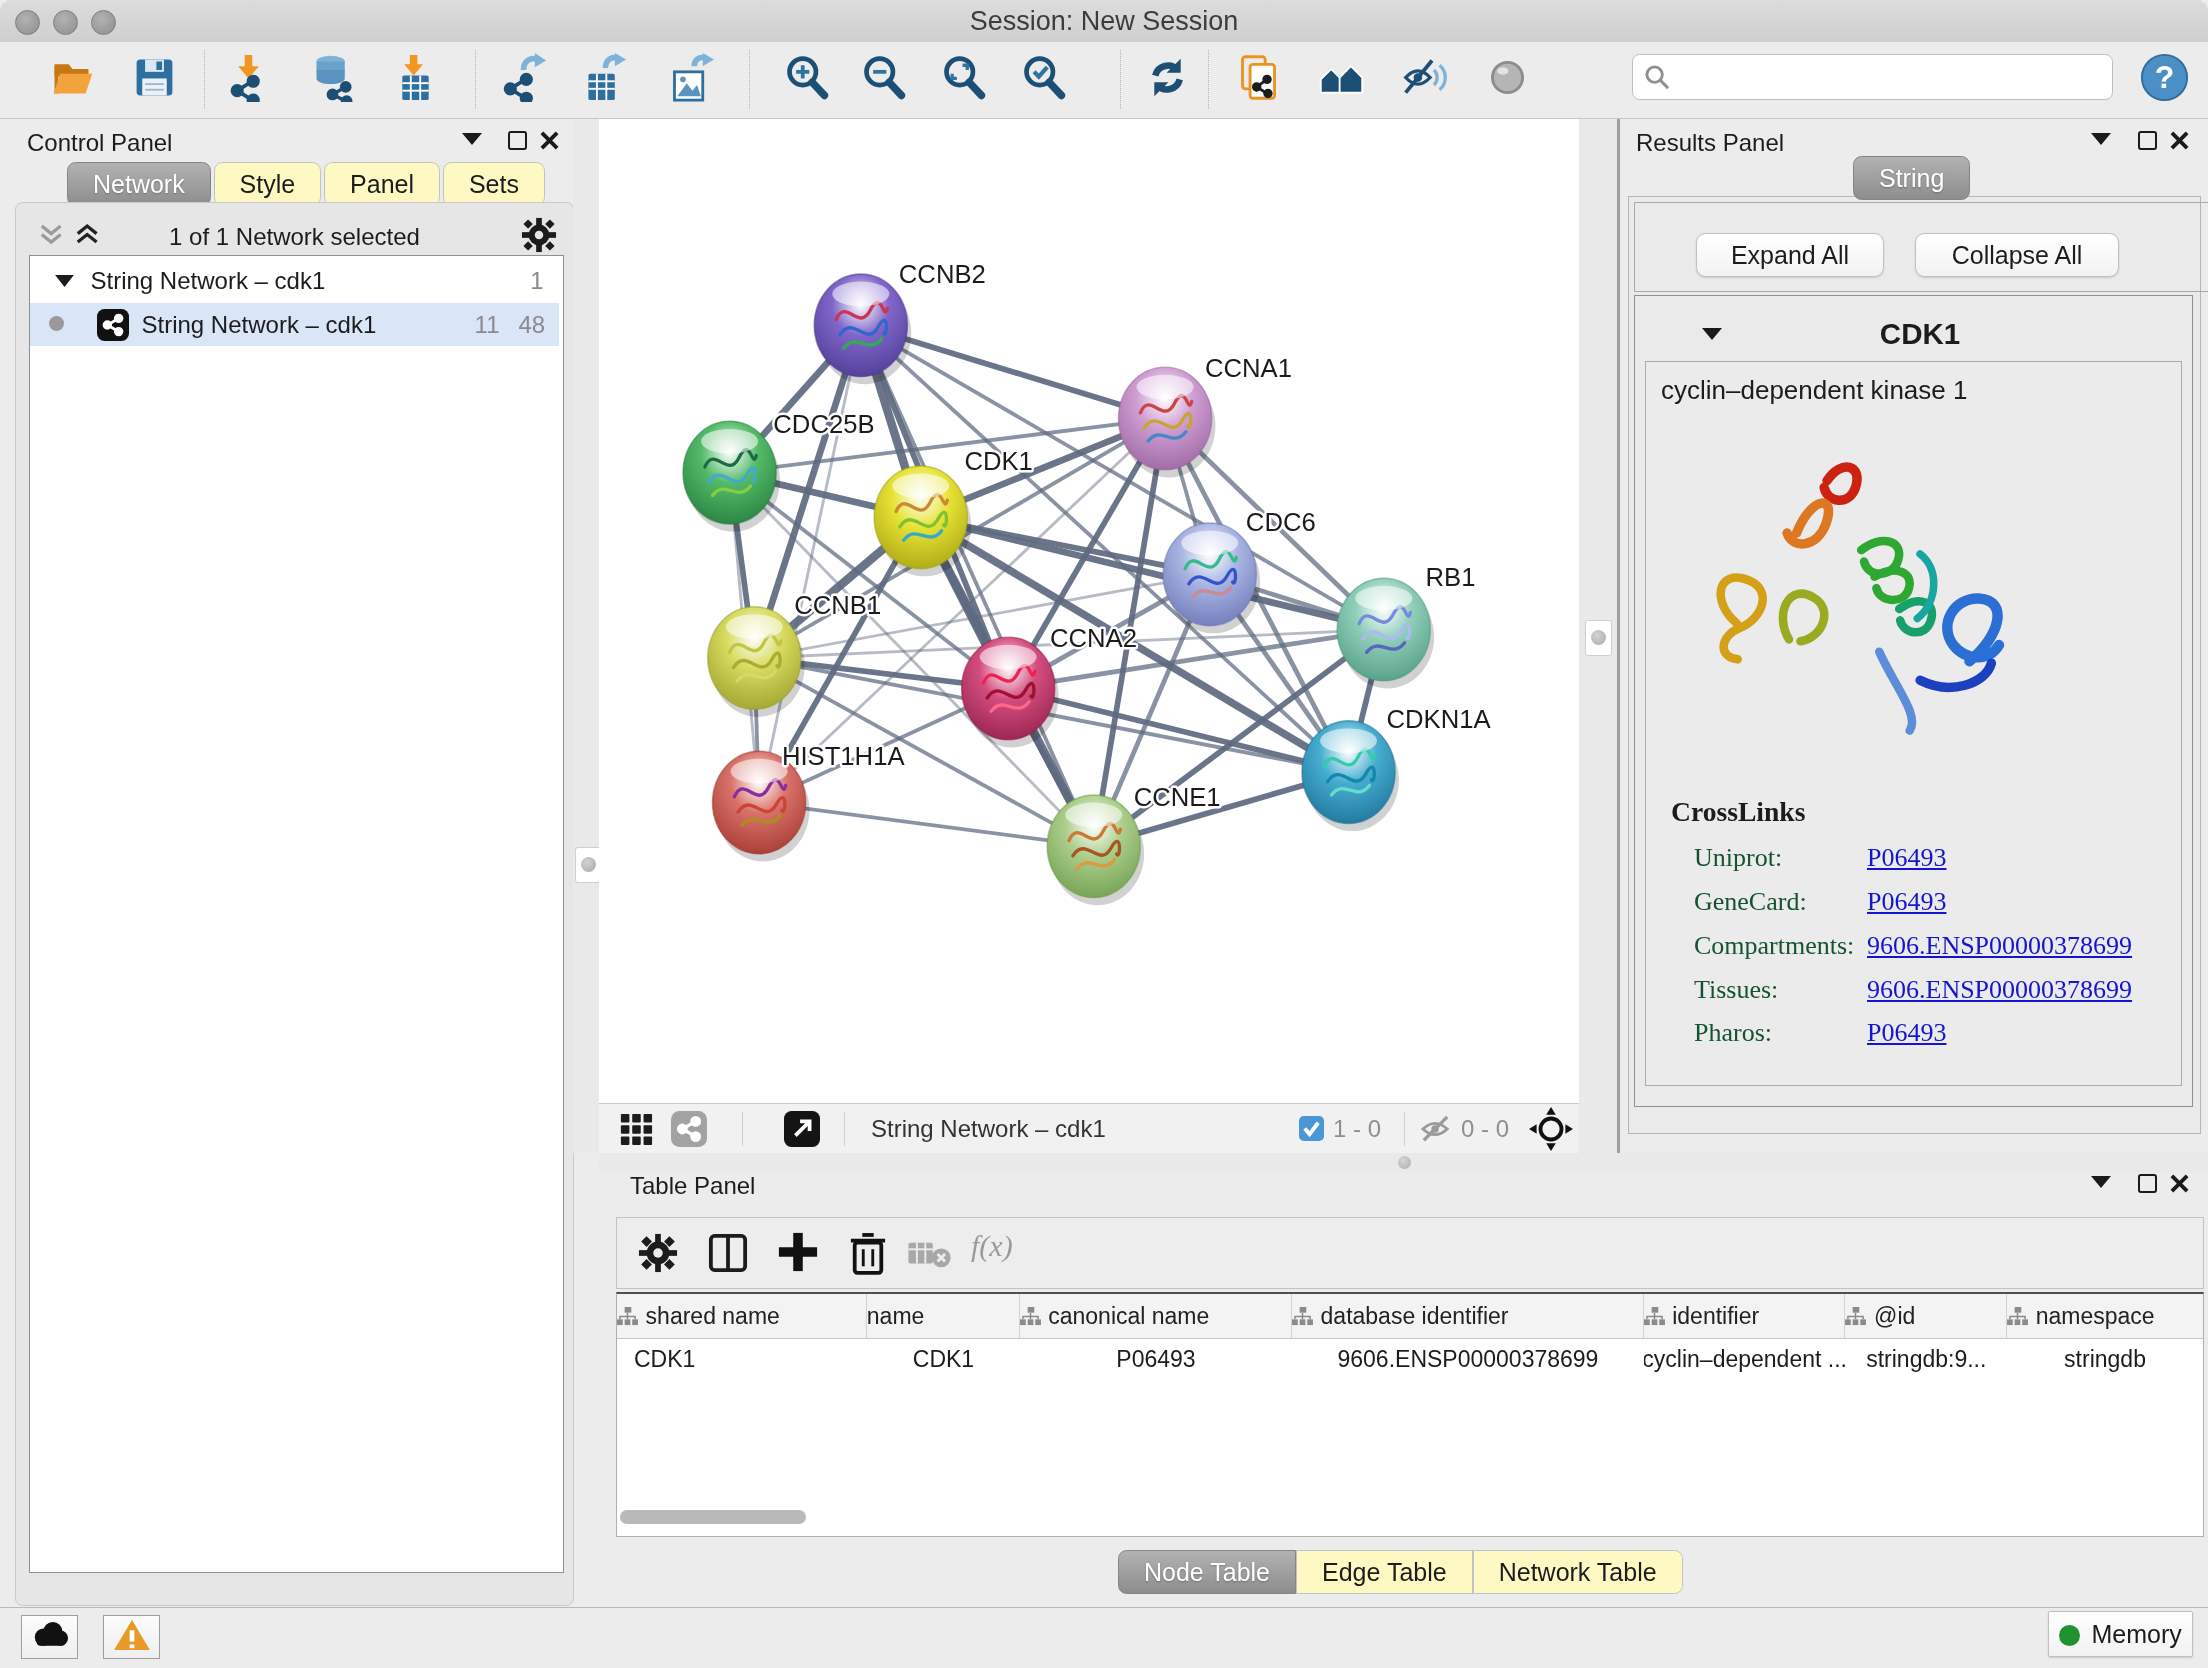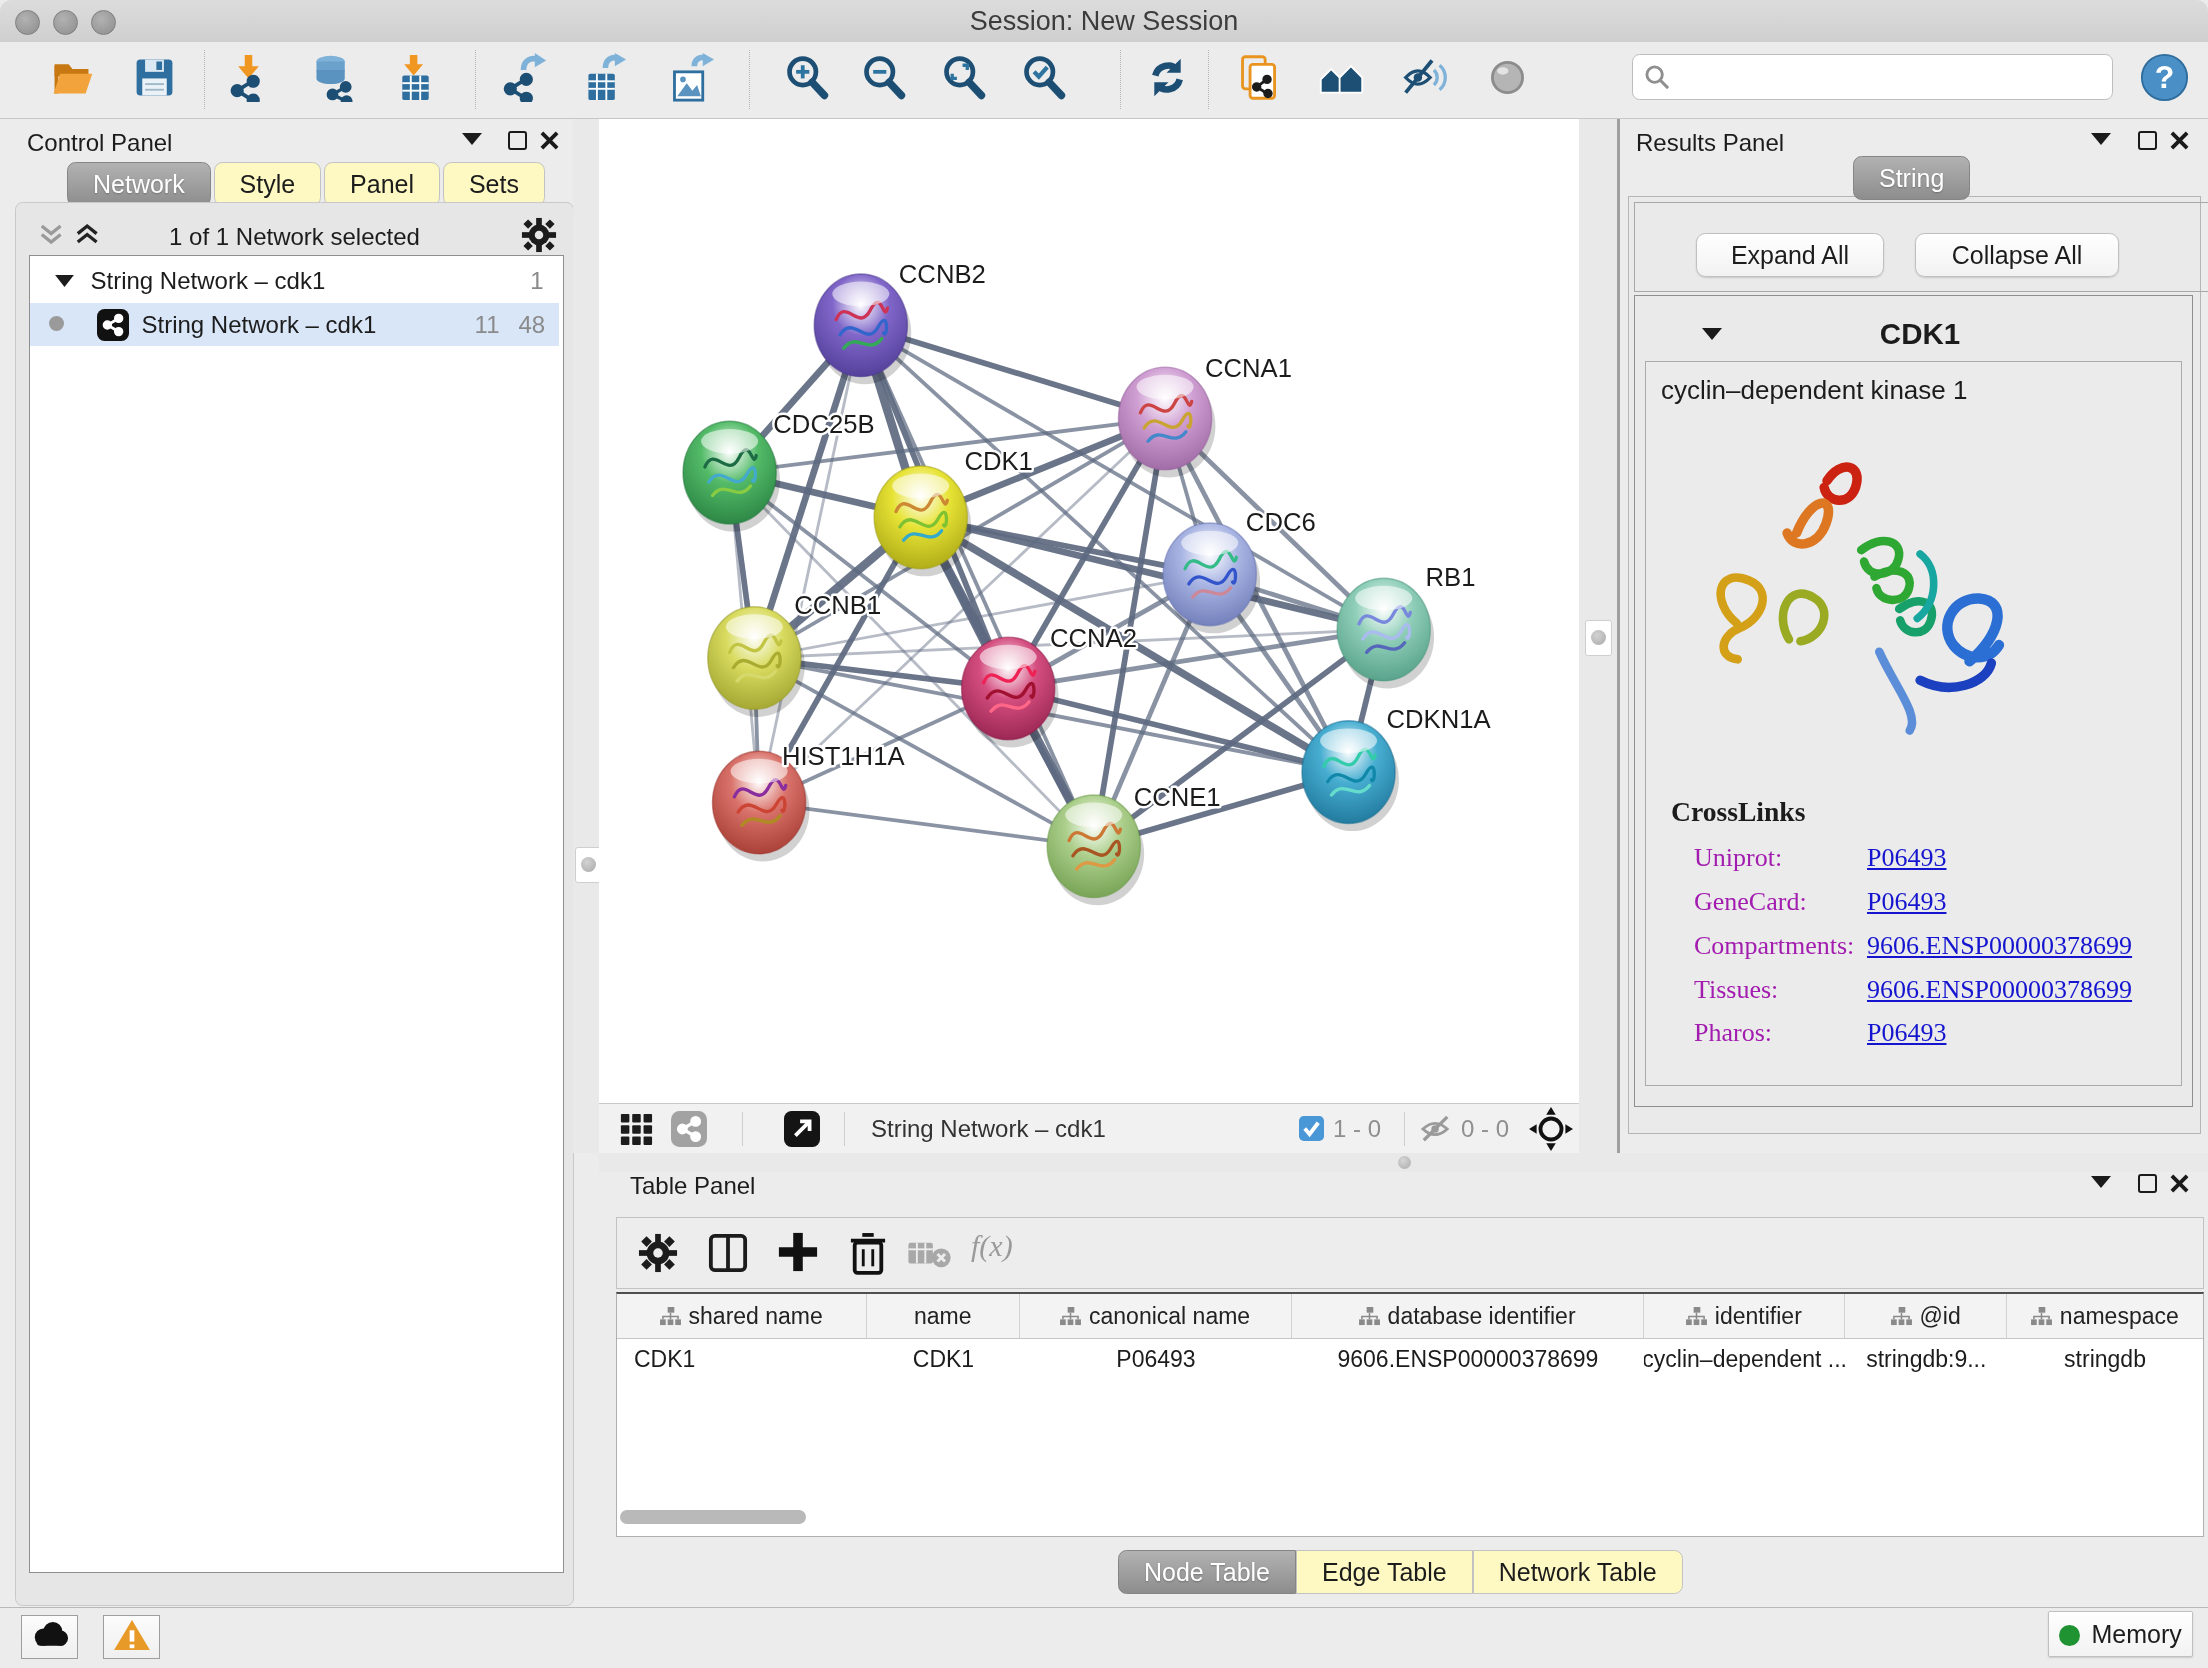--- a/index.html
+++ b/index.html
@@ -47,27 +47,27 @@
   
   .hsplit{left:599px;top:1153px;width:1609px;height:19px;background:#e9e9e9;}
   
   .rp-box{left:1628px;top:196px;width:571px;height:936px;background:#eaeaea;border:1px solid #b5b5b5;}
   .rp-btnbox{left:1634px;top:202px;width:557px;height:88px;border:1px solid #a8a8a8;padding-left:32px;}
   .btn{background:linear-gradient(#ffffff,#f2f2f2);border:1px solid #c0c0c0;border-radius:9.5px;
        font-size:25px;color:#1c1c1c;text-align:center;box-shadow:0 1px 1.9px rgba(0,0,0,.15);}
   .cdk-box{left:1634px;top:295px;width:557px;height:810px;border:1.9px solid #8f8f8f;}
   .cdk-inner{left:1645px;top:361px;width:535px;height:723px;border:1px solid #ababab;background:#ebebeb;}
   .serif{font-family:"Liberation Serif",serif;}
-  .xl-label{font-size:26px;color:#a21caf;}
+  .xl-label{font-size:26px;color:#14532d;}
   .xl-link{font-size:26px;color:#1515d0;text-decoration:underline;}
   
   .tp-toolbar{left:616px;top:1217px;width:1586px;height:70px;background:#ededed;border:1px solid #c2c2c2;}
   .tp-table{left:616px;top:1292px;width:1586px;height:242px;background:#fff;border:1px solid #b0b0b0;border-top:2.9px solid #4f4f4f;overflow:hidden;}
   .thead{left:0;top:0;width:1586px;height:44px;background:#f3f3f3;border-bottom:1px solid #c6c6c6;display:flex;}
-  .th{display:flex;align-items:center;justify-content:center;gap:7.6px;font-size:23px;color:#222;border-right:1px solid #d2d2d2;box-sizing:border-box;overflow:hidden;}
+  .th{display:flex;align-items:center;justify-content:flex-start;gap:7.6px;font-size:23px;color:#222;border-right:1px solid #d2d2d2;box-sizing:border-box;overflow:hidden;}
   .trow{left:0;top:44px;width:1586px;height:42px;display:flex;font-size:23px;}
   .td{display:flex;align-items:center;justify-content:center;box-sizing:border-box;overflow:hidden;white-space:nowrap;}
   .hscroll{left:620px;top:1510px;width:186px;height:14.3px;background:#b9b9b9;border-radius:7.6px;}
   
   .statusbar{left:0;top:1607px;width:2208px;height:61px;background:#ececec;border-top:1px solid #b9b9b9;}
   .sq-btn{top:1614px;width:55px;height:42px;background:linear-gradient(#fcfcfc,#efefef);border:1.9px solid #9e9e9e;}
   .fx{font-family:"Liberation Serif",serif;font-style:italic;font-size:30px;color:#9a9a9a;}
   text{font-family:"Liberation Sans",sans-serif;}
 </style>
 </head>

